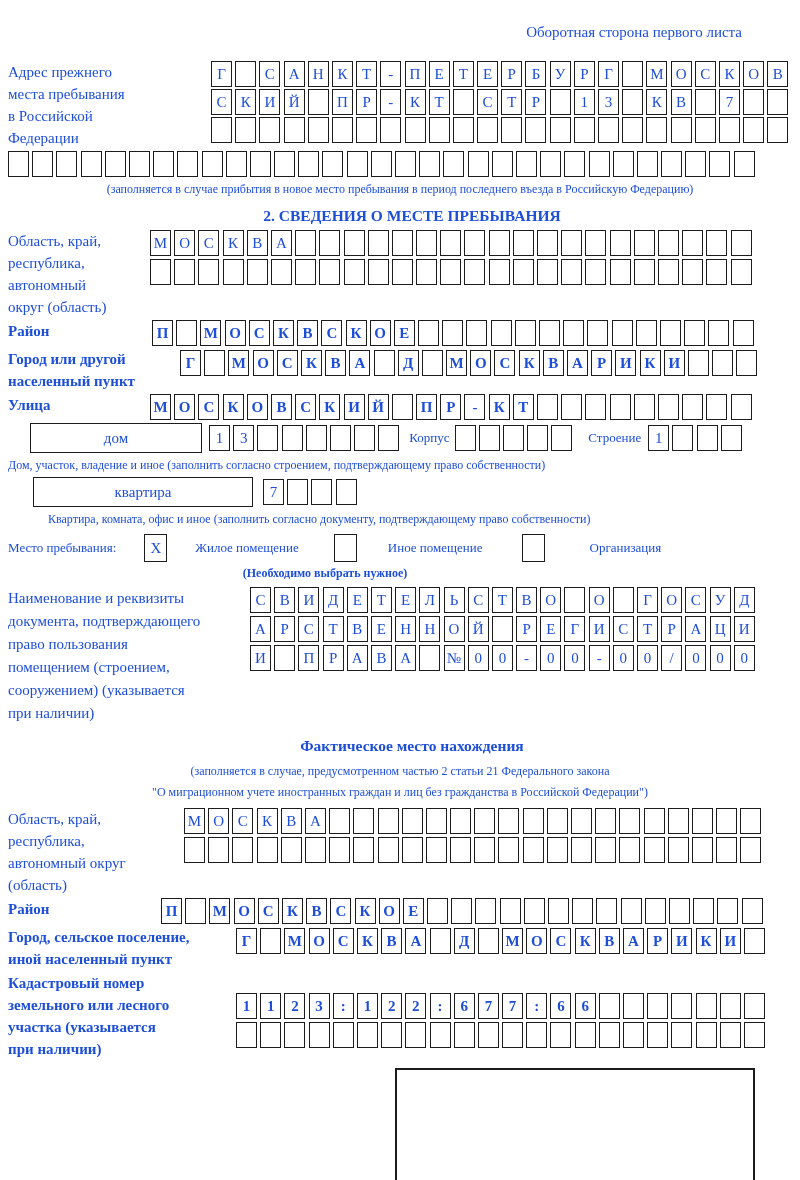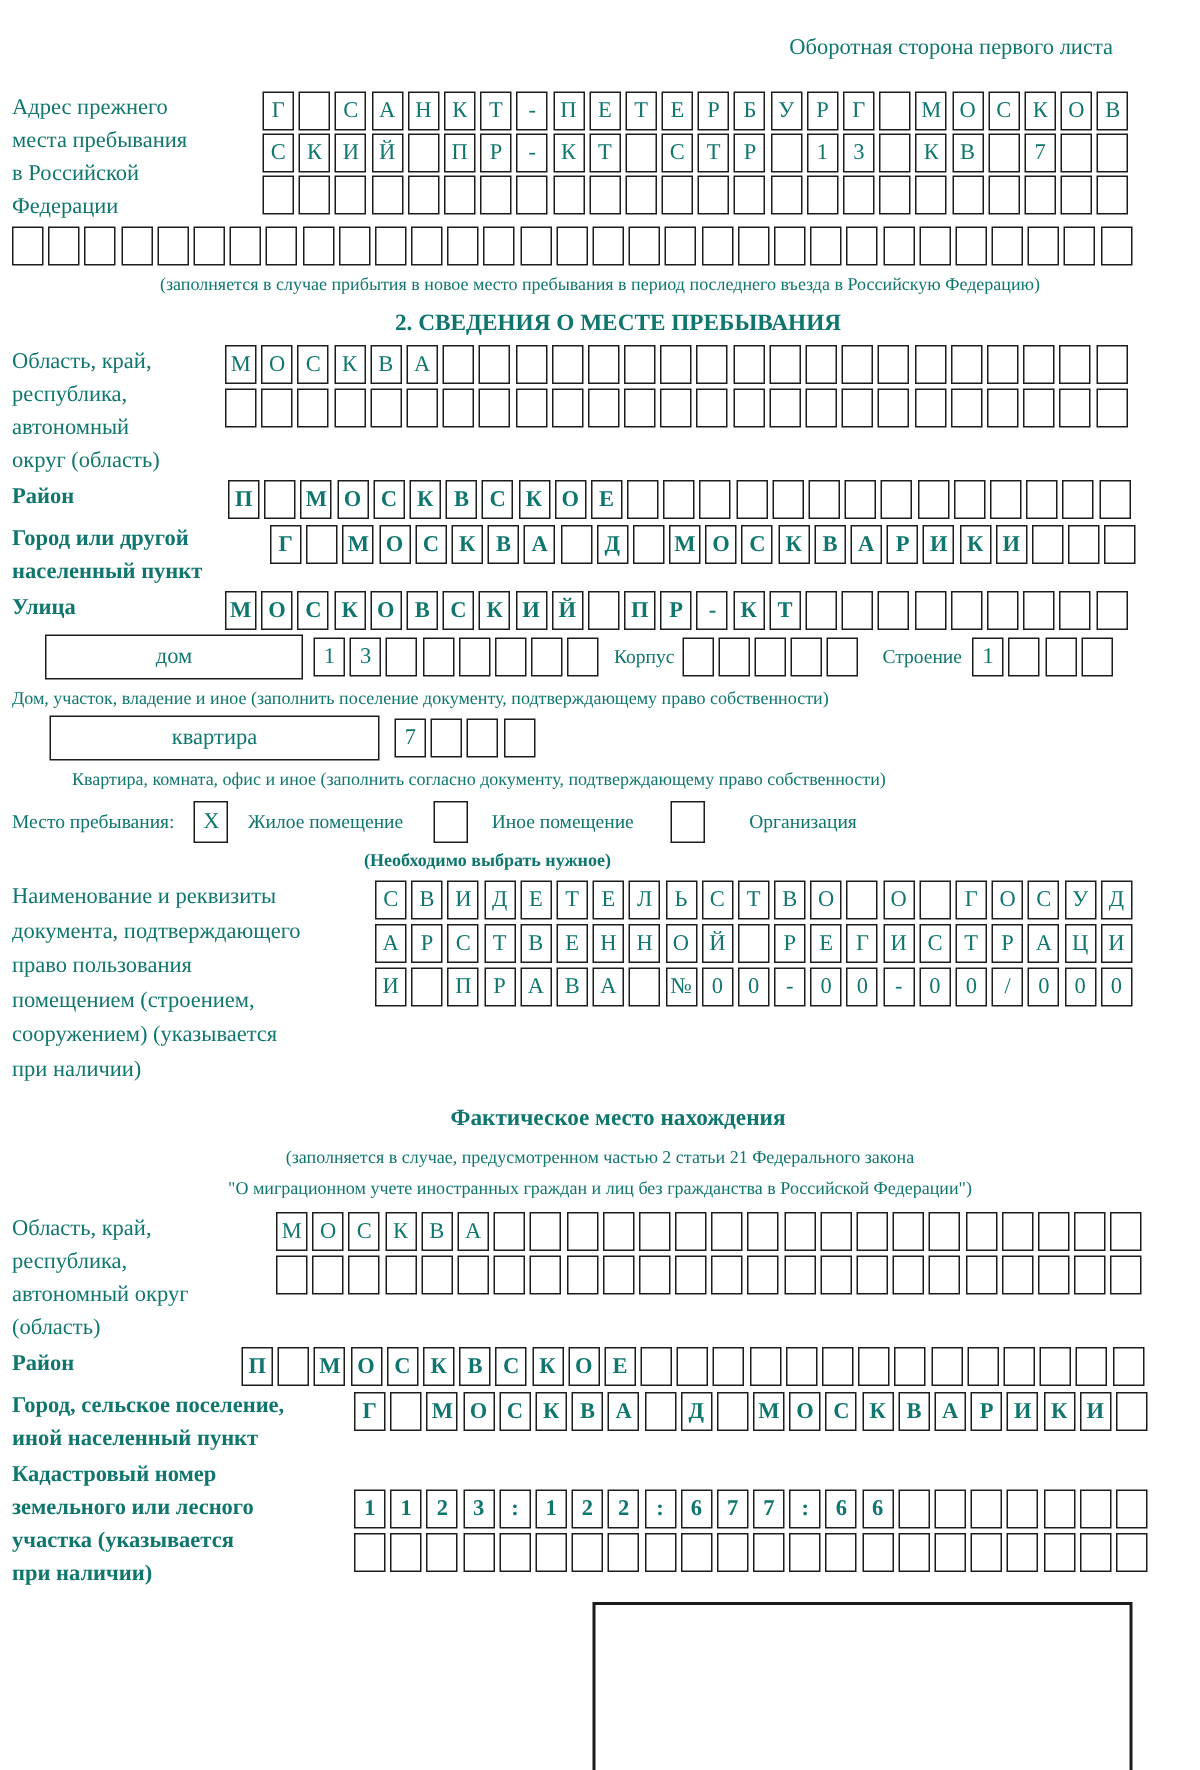--- a/index.html
+++ b/index.html
@@ -1,21 +1,21 @@
 <!DOCTYPE html>
 <html><head>
 <meta charset="utf-8">
 <style>
   * { margin:0; padding:0; box-sizing:border-box; }
   html,body { background:#fff; }
   body { width:800px; height:1180px; overflow:hidden; }
   .page {
     width:800px; height:1180px; position:relative;
     font-family:"Liberation Serif","DejaVu Serif",serif;
-    color:#0f766e; background:#fff;
+    color:#1d4ed8; background:#fff;
   }
   .header-note { padding-top:24px; padding-right:58px; text-align:right; font-size:15px; }
   .frow { display:flex; align-items:flex-start; padding-left:8px; }
   .label { font-size:15px; line-height:22px; white-space:pre-line; flex:none; }
   .rows { display:flex; flex-direction:column; gap:2px; }
   .boxrow { display:flex; gap:3.2px; flex:none; }
   .cbox {
     width:21px; height:26px; flex:none;
     border:1.6px solid #1c1c1c;
     display:inline-flex; align-items:center; justify-content:center;
@@ -26,30 +26,30 @@
   .note { font-size:12px; line-height:18px; }
   .center { text-align:center; }
   .sec-title { text-align:center; font-weight:bold; font-size:15.5px; margin-top:9px;padding-left:24px; }
   .widebox {
     border:1.8px solid #1c1c1c; height:30px; display:inline-flex; flex:none;
     align-items:center; justify-content:center; font-size:15px; background:#fff;
   }
   .inline-label { font-size:13px; flex:none; }
   .vcenter { align-items:center; }
   .bigbox { margin:8px 0 0 395px; width:360px; height:174px; border:2px solid #1c1c1c; background:#fff; }
-  .mt2{margin-top:2px;font-weight:bold;} .mt3{margin-top:3px;} .mt5{margin-top:5px;} .mt6{margin-top:6px;} .mt12{margin-top:12px;}
+  .mt2{margin-top:2px;font-weight:bold;} .mt3{margin-top:3px;} .mt5{margin-top:5px;} .mt6{margin-top:6px;gap:15px;} .mt12{margin-top:12px;}
 </style>
 </head>
 <body>
 
 <div class="page">
 
   <div class="header-note">Оборотная сторона первого листа</div>
 
-  <div class="frow" style="margin-top:20px;">
+  <div class="frow" style="margin-top:20px;gap:36px;">
     <div class="label" style="width:167px;">Адрес прежнего
 места пребывания
 в Российской
 Федерации</div>
     <div class="rows">
       <div class="boxrow">
           <span class="cbox">Г</span>
           <span class="cbox"></span>
           <span class="cbox">С</span>
           <span class="cbox">А</span>
@@ -342,21 +342,21 @@
         <span class="cbox"></span>
       </div>
     <span class="inline-label" style="margin:0 7px 0 16px;">Строение</span>
     <div class="boxrow">
         <span class="cbox">1</span>
         <span class="cbox"></span>
         <span class="cbox"></span>
         <span class="cbox"></span>
       </div>
   </div>
-  <div class="note mt3" style="padding-left:8px;">Дом, участок, владение и иное (заполнить поселение документу, подтверждающему право собственности)</div>
+  <div class="note mt3" style="padding-left:8px;">Дом, участок, владение и иное (заполнить согласно строением, подтверждающему право собственности)</div>
 
   <div class="frow vcenter mt3" style="padding-left:33px;">
     <div class="widebox" style="width:220px;">квартира</div>
     <div class="boxrow" style="margin-left:10px;">
         <span class="cbox">7</span>
         <span class="cbox"></span>
         <span class="cbox"></span>
         <span class="cbox"></span>
       </div>
   </div>

